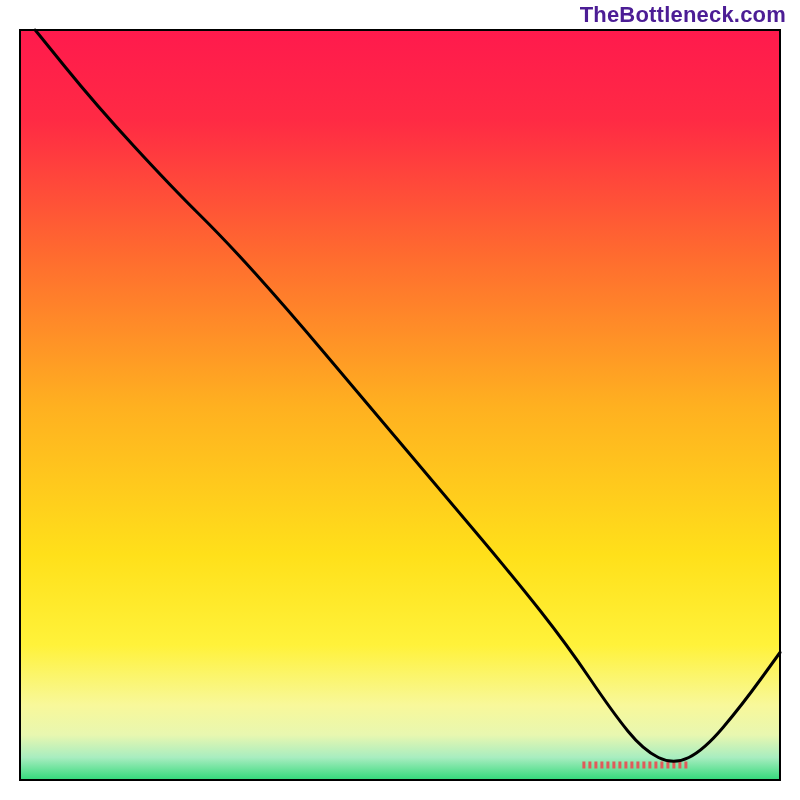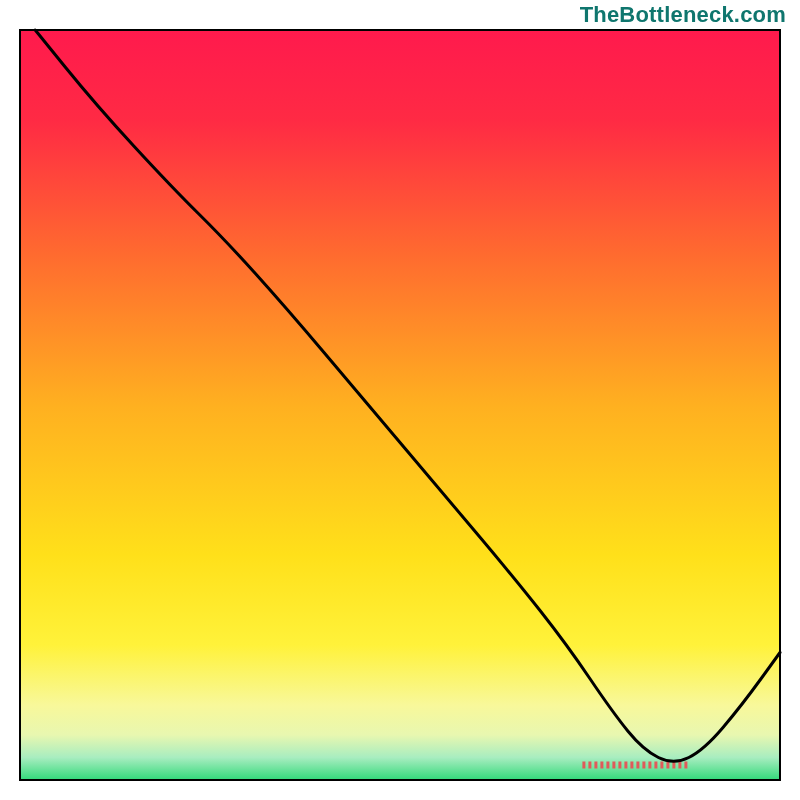--- a/index.html
+++ b/index.html
@@ -14,21 +14,21 @@
   .frame {
     width: 800px;
     height: 800px;
     position: relative;
     box-sizing: border-box;
   }
   .watermark {
     position: absolute;
     top: 2px;
     right: 14px;
-    color: #0f766e;
+    color: #4c1d95;
     font-size: 22px;
     font-weight: 600;
     letter-spacing: 0.2px;
   }
   svg.plot {
     position: absolute;
     left: 0;
     top: 0;
   }
 </style>

